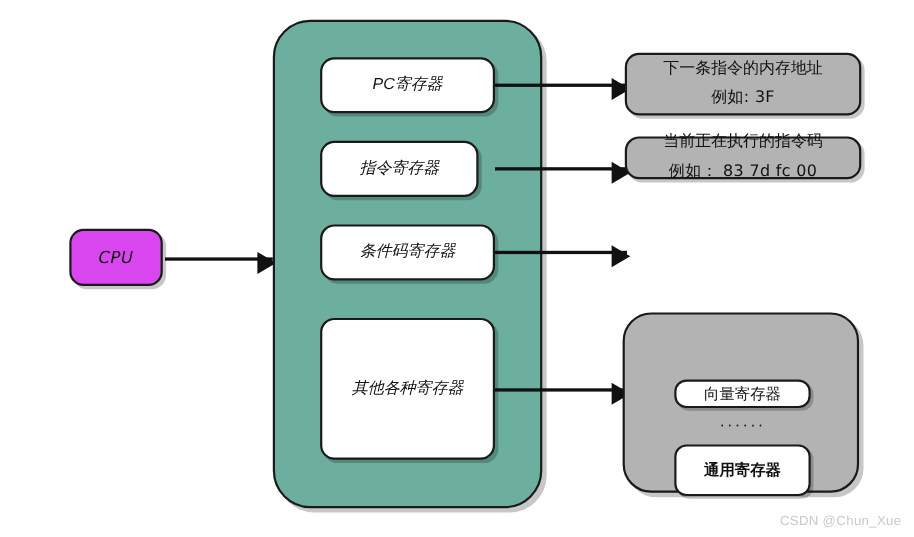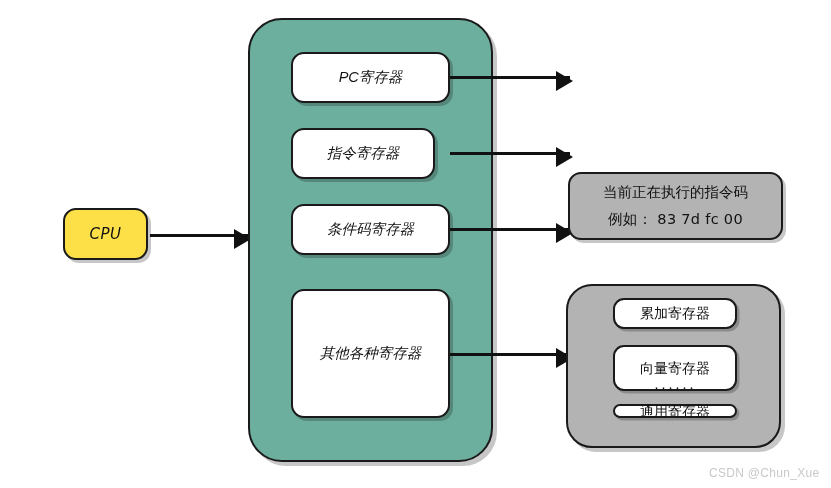--- a/index.html
+++ b/index.html
@@ -39,21 +39,21 @@
     box-shadow: 4px 4px 0 rgba(0,0,0,0.22);
   }
 
   .gray-container {
     background: #B3B3B3;
     border-radius: 26px;
     box-shadow: 4px 4px 0 rgba(0,0,0,0.22);
   }
 
   .cpu-box {
-    background: #fde047;
+    background: #d946ef;
     border-radius: 13px;
     font-size: 15px;
     font-style: italic;
     font-family: "DejaVu Sans", sans-serif;
     letter-spacing: 0.5px;
   }
 
   .reg-box {
     background: #ffffff;
     border-radius: 13px;
@@ -148,38 +148,39 @@
   </div>
 
   <div class="arrow" style="left:450px; top:76px; width:120px;"></div>
 
   <div class="arrow" style="left:450px; top:152px; width:120px;"></div>
 
   <div class="arrow" style="left:450px; top:228px; width:120px;"></div>
 
   <div class="arrow" style="left:450px; top:353px; width:120px;"></div>
 
+  <div class="box gray-box" style="left:568px; top:48px; width:215px; height:57px;">
+    <span class="line-1">下一条指令的内存地址</span>
+    <span class="line-2 code-line">例如: 3F</span>
+  </div>
 
-  <div class="box gray-box" style="left:568px; top:124px; width:215px; height:68px;margin-top:48px;">
+  <div class="box gray-box" style="left:568px; top:124px; width:215px; height:39px;">
     <span class="line-1">当前正在执行的指令码</span>
     <span class="line-2 code-line">例如： 83 7d fc 00</span>
   </div>
 
 
   <div class="gray-container box" style="left:566px; top:284px; width:215px; height:164px; border-radius:26px;"></div>
 
-  <div class="box sub-reg-box" style="left:613px; top:298px; width:124px; height:31px;">
-    <span>累加寄存器</span>
-  </div>
 
-  <div class="box sub-reg-box" style="left:613px; top:345px; width:124px; height:46px;">
+  <div class="box sub-reg-box" style="left:613px; top:345px; width:124px; height:26px;">
     <span>向量寄存器</span>
   </div>
 
   <div class="dots" style="left:613px; top:378px; width:124px;">······</div>
 
-  <div class="box sub-reg-box" style="left:613px; top:404px; width:124px; height:14px;">
+  <div class="box sub-reg-box" style="left:613px; top:404px; width:124px; height:47px;font-weight:bold;">
     <span>通用寄存器</span>
   </div>
 
   <div class="watermark" style="left:709px; top:466px;">CSDN @Chun_Xue</div>
 
 </div>
 
 </body></html>

